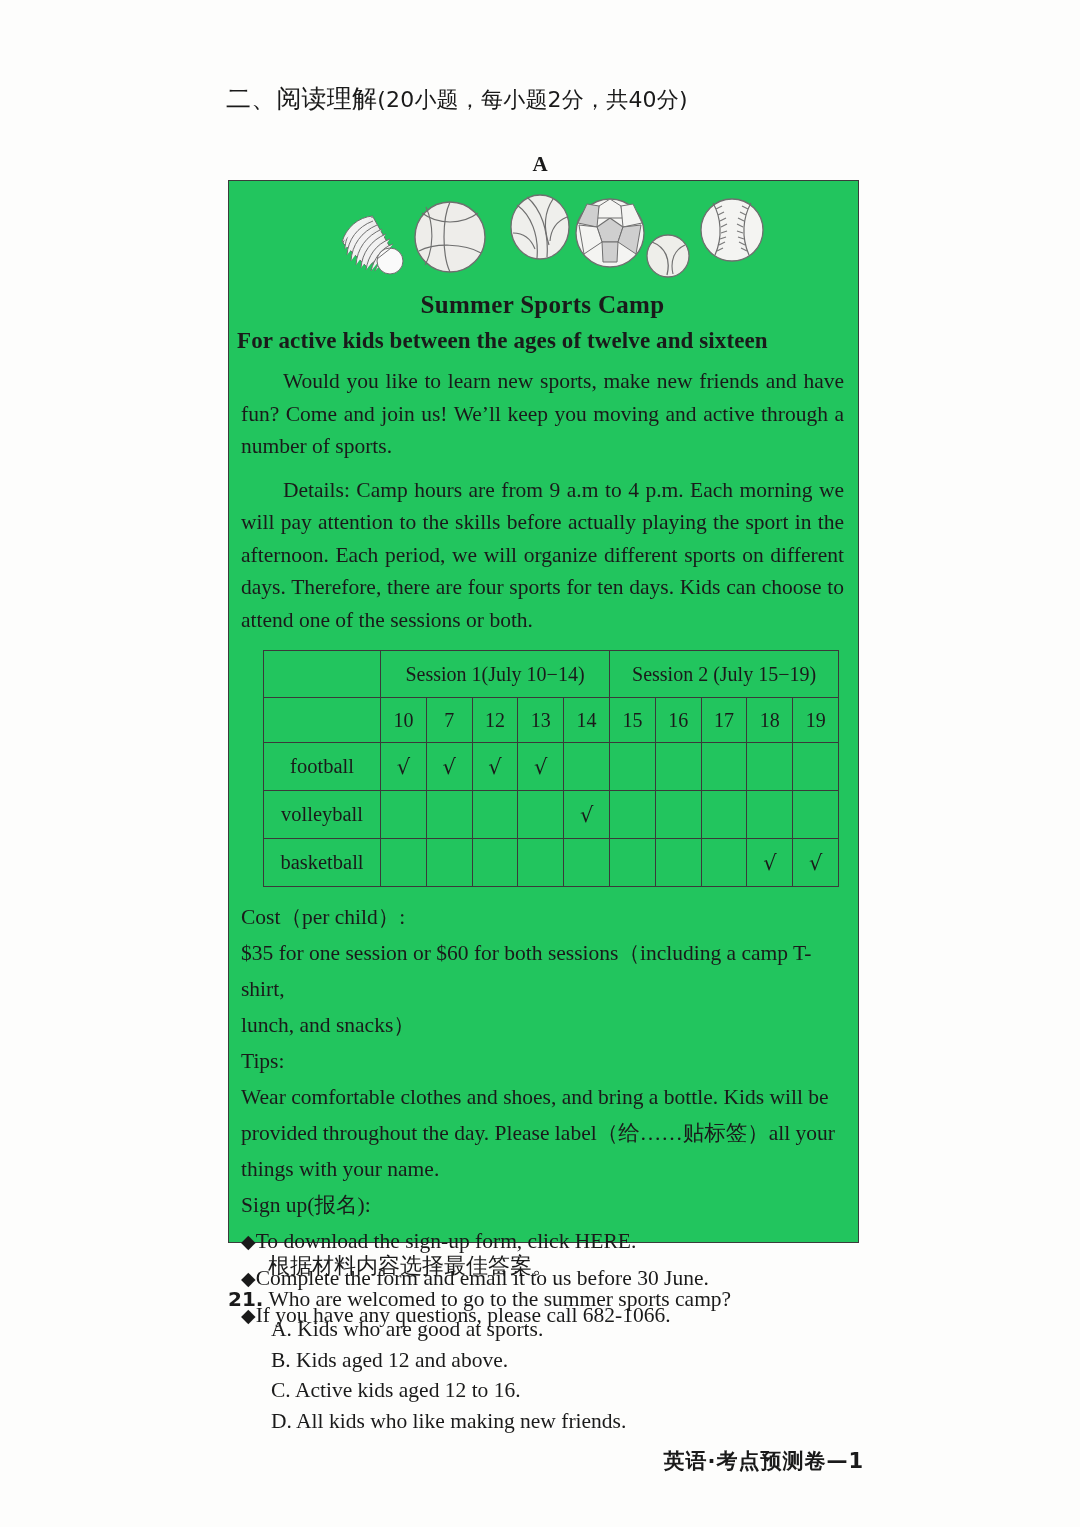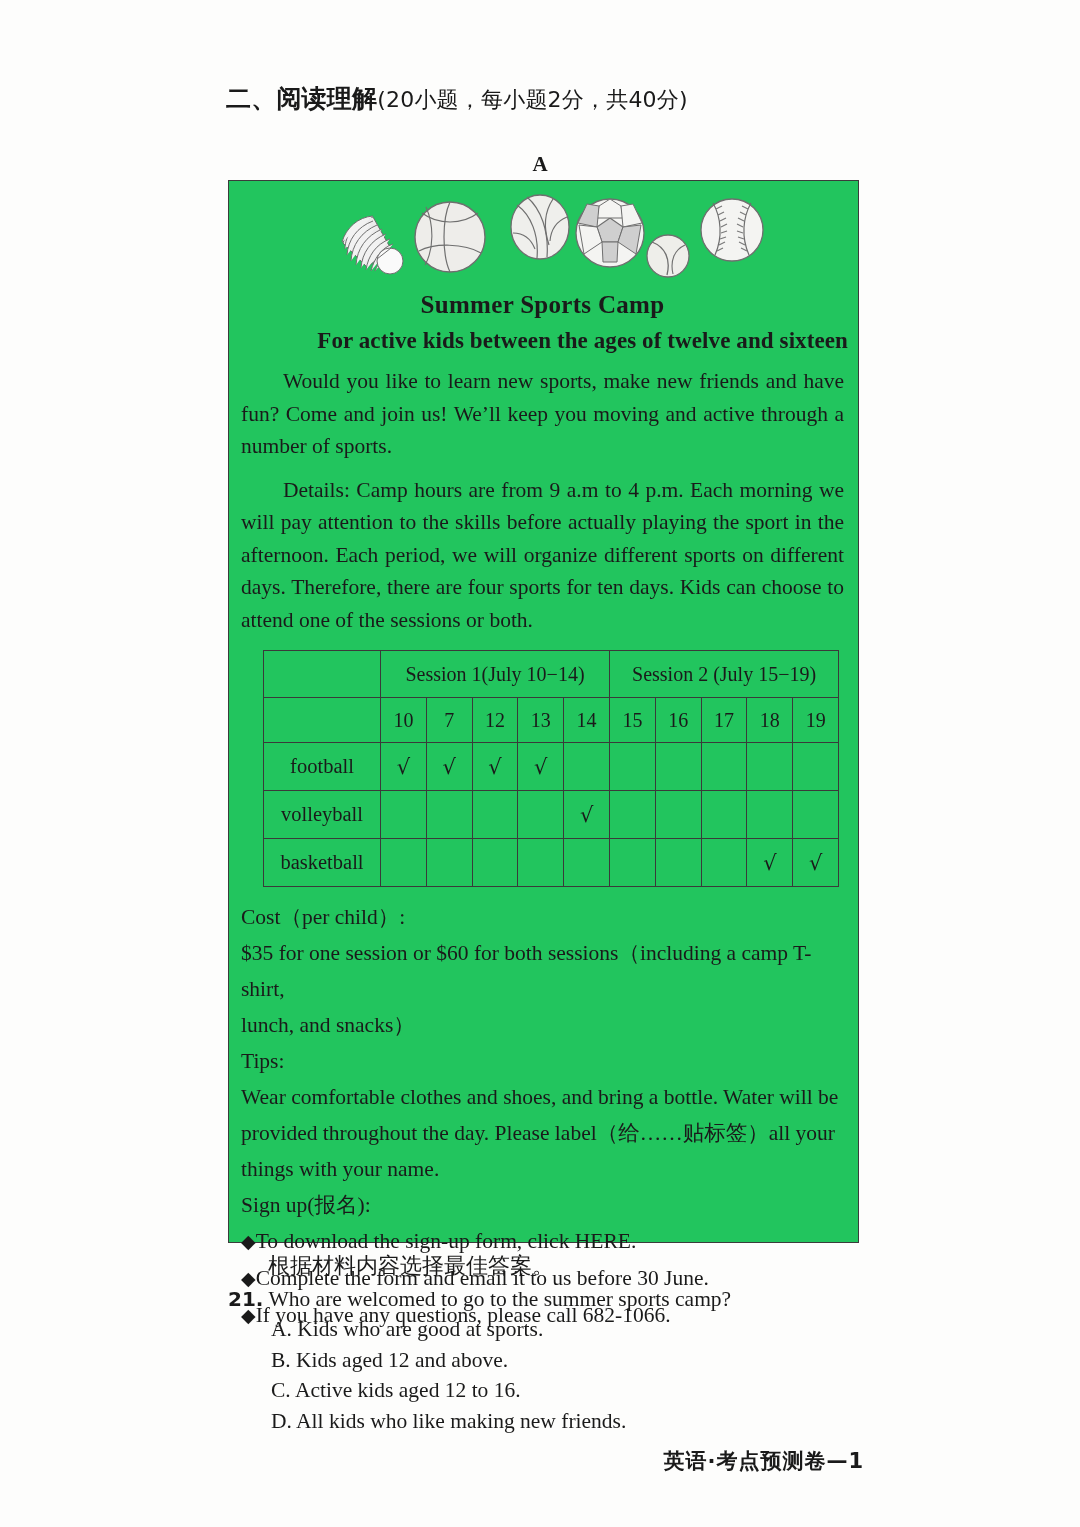--- a/index.html
+++ b/index.html
@@ -25,21 +25,21 @@
   .sec-heading {
     position: absolute;
     left: 226px;
     top: 82px;
     font-size: 25px;
     letter-spacing: 0.2px;
     white-space: nowrap;
   }
   .sec-heading .cn-bold {
     font-family: "DejaVu Sans", sans-serif;
-    font-weight: bold;
+    font-weight: normal;
     font-size: 25px;
   }
   .sec-heading .cn-sub {
     font-family: "DejaVu Sans", sans-serif;
     font-size: 22px;
     font-weight: normal;
   }
   .sec-instruction {
     position: absolute;
     left: 262px;
@@ -85,21 +85,21 @@
 
   
   .camp-title {
     text-align: center;
     font-weight: bold;
     font-size: 25px;
     margin-top: 2px;
     letter-spacing: 0.3px;
   }
   .camp-sub {
-    text-align: right;
+    text-align: left;
     font-weight: bold;
     font-size: 23px;
     margin-top: 9px;
     letter-spacing: 0.1px;
   }
 
   
   .para {
     font-size: 21.5px;
     line-height: 32.5px;
@@ -391,21 +391,21 @@
           </tbody>
         </table>
       </div>
 
       <div style="height:12px"></div>
       <div class="line-block nojust">Cost（per child）:</div>
       <div class="line-block nojust">$35 for one session or $60 for both sessions（including a camp T-shirt,</div>
       <div class="line-block nojust">lunch, and snacks）</div>
 
       <div class="line-block nojust">Tips:</div>
-      <div class="line-block nojust">Wear comfortable clothes and shoes, and bring a bottle. Water will be</div>
+      <div class="line-block nojust">Wear comfortable clothes and shoes, and bring a bottle. Kids will be</div>
       <div class="line-block nojust">provided throughout the day. Please label（给……贴标签）all your</div>
       <div class="line-block nojust">things with your name.</div>
 
       <div class="line-block nojust">Sign up(报名):</div>
 
       <div class="bullet-line">
         <span class="dia">◆</span><span>To download the sign-up form, click HERE.</span>
       </div>
       <div class="bullet-line">
         <span class="dia">◆</span><span>Complete the form and email it to us before 30 June.</span>

